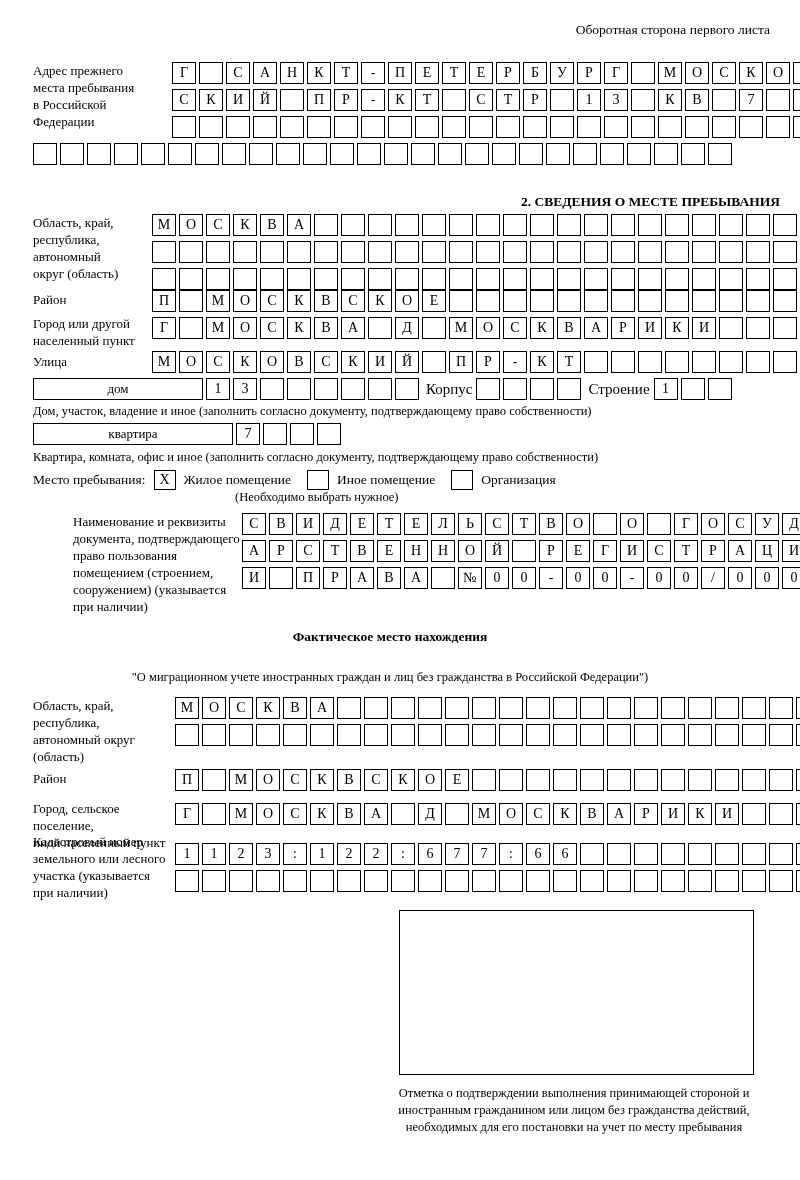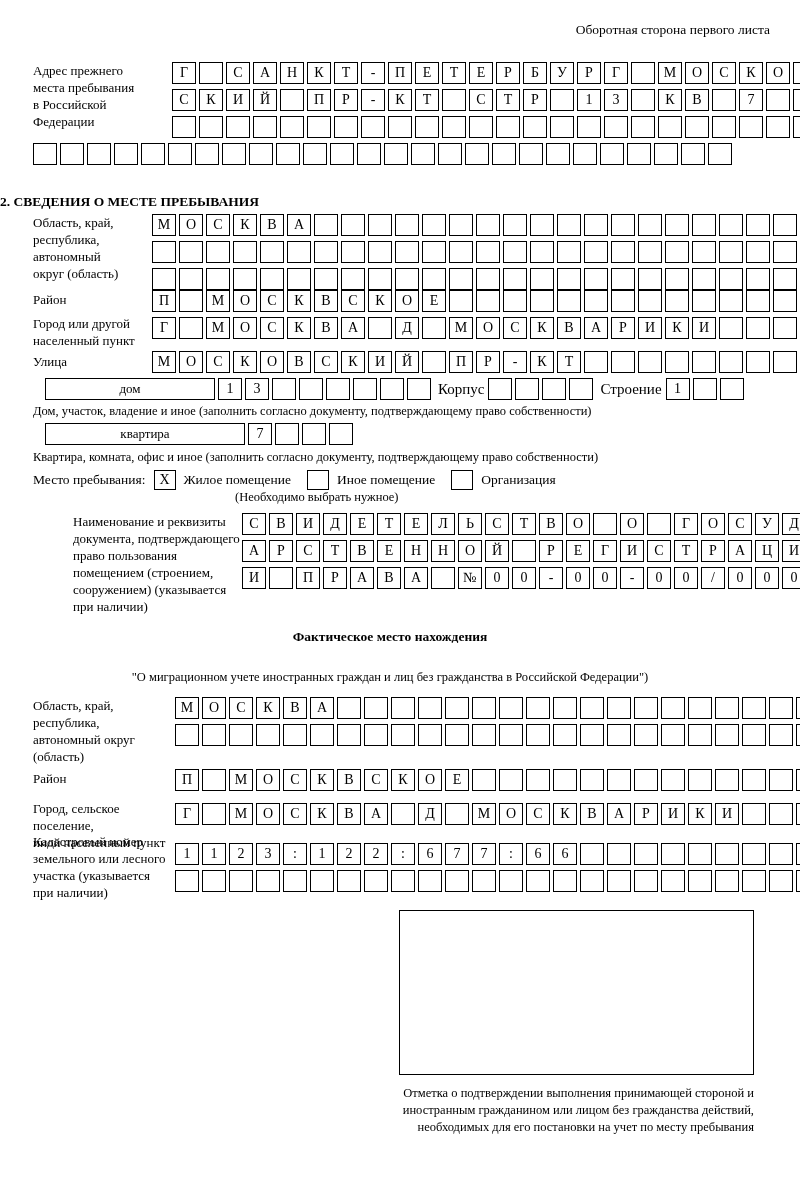--- a/index.html
+++ b/index.html
@@ -35,21 +35,21 @@
     font-family: Liberation Serif, serif;
   }
   .lbl-sm { font-size: 12.5px; }
 
   .center-note {
     text-align: center;
     font-size: 12.5px;
     width: 100%;
   }
   .section-title {
-    text-align: left;
+    text-align: right;
     font-weight: bold;
     font-size: 13.5px;
     width: 100%;
   }
   .sub-title {
     text-align: center;
     font-weight: bold;
     font-size: 13.5px;
     width: 100%;
   }
@@ -75,21 +75,20 @@
   }
   .boxed-label {
     border: 1px solid #000;
     height: 22px;
     box-sizing: border-box;
     font-size: 13px;
     line-height: 20px;
     text-align: center;
     margin-right: 3px;
     background: #fff;
-    margin-left: 12px;
   }
   .checkbox {
     width: 22px; height: 20px;
     border: 1px solid #000;
     box-sizing: border-box;
     font-size: 14px;
     line-height: 18px;
     text-align: center;
     display: inline-block;
     vertical-align: middle;
@@ -101,21 +100,21 @@
     font-size: 13.5px;
   }
   .chk-row span.txt { padding: 0 8px; }
 
   .bigbox {
     border: 1px solid #000;
     background: #fff;
     box-sizing: border-box;
   }
   .footnote {
-    text-align: right;
+    text-align: center;
     font-size: 12.5px;
     line-height: 17px;
     width: 360px;
   }
 </style>
 </head>
 <body>
 
 <div class="page">
 

